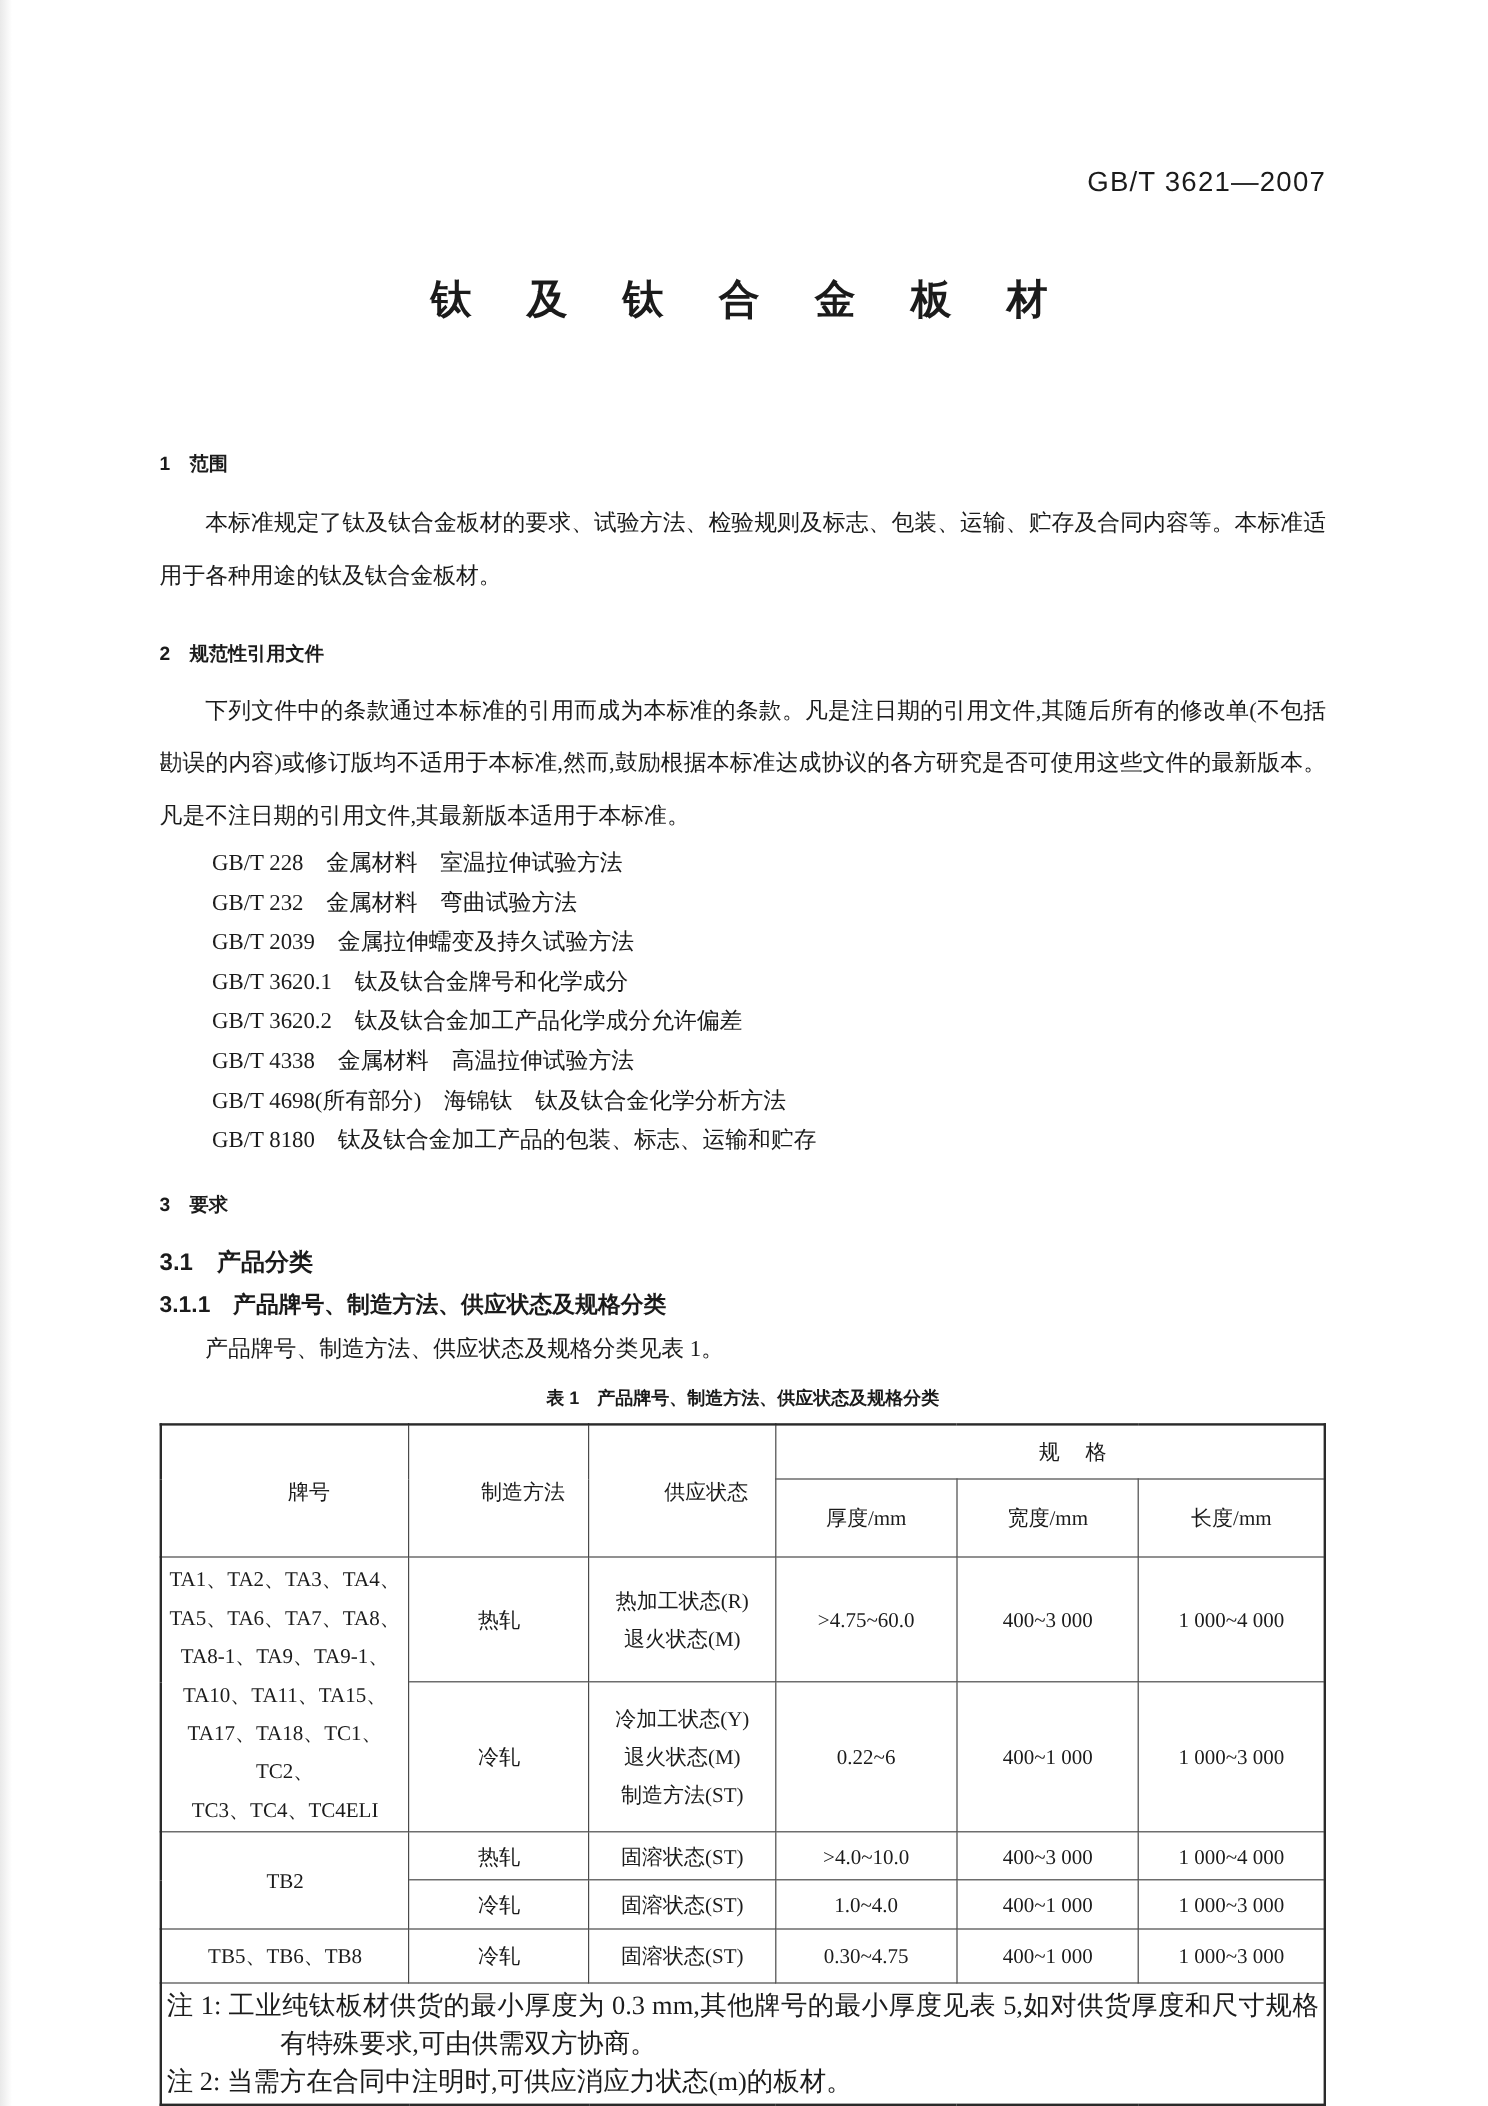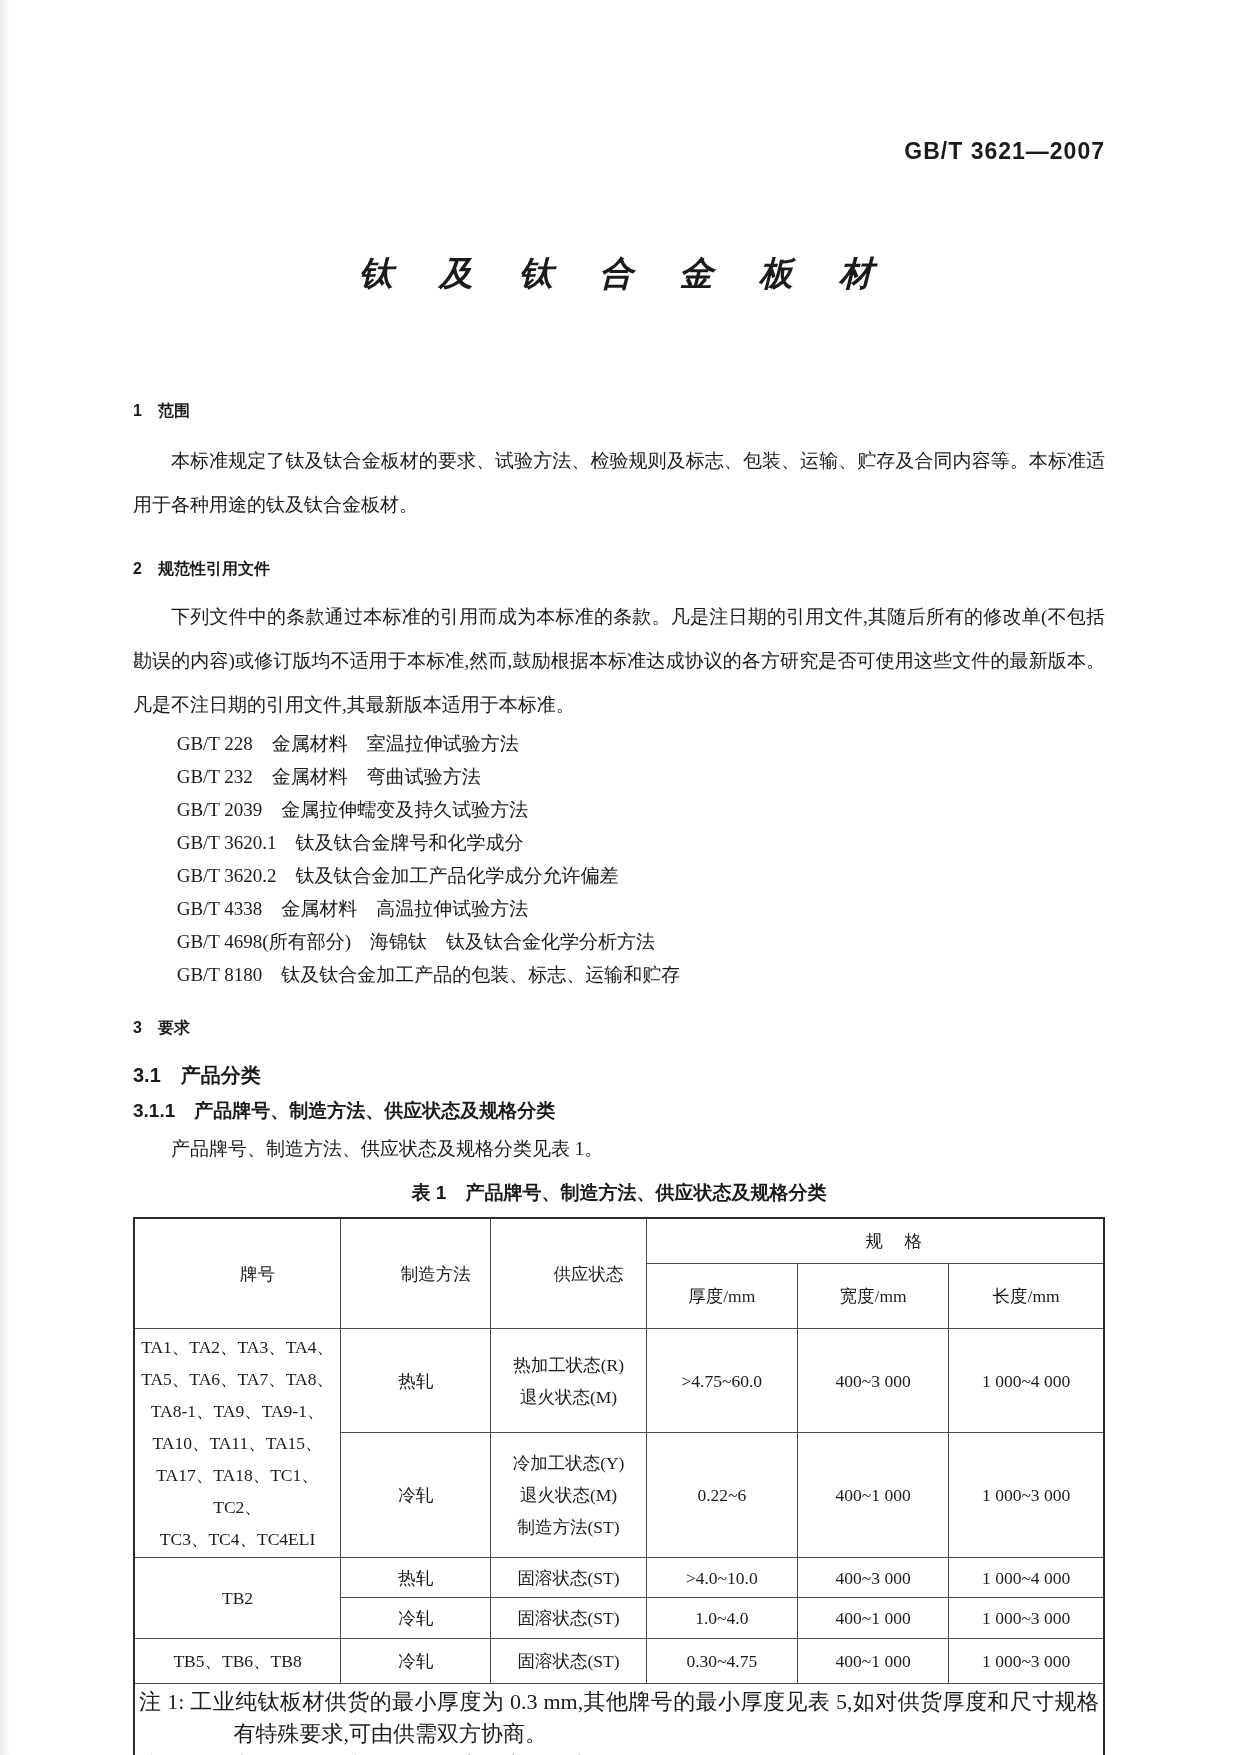--- a/index.html
+++ b/index.html
@@ -18,29 +18,28 @@
     box-sizing:border-box;
   }
   
   .scan-edge{position:absolute;left:0;top:0;width:10px;height:1755px;
     background:linear-gradient(90deg,#e9e9e9,#ffffff);}
 
   .doc-number{
     margin-top:138px;
     text-align:right;
     font-family:"Liberation Sans","DejaVu Sans",sans-serif;
-    font-weight:bold;font-size:23px;letter-spacing:1px;
+    font-weight:normal;font-size:23px;letter-spacing:1px;
   }
   .doc-title{
-    margin-top:86px;
+    margin-top:62px;
     text-align:center;
     font-family:"Liberation Sans","DejaVu Sans",sans-serif;
     font-weight:bold;font-size:34px;letter-spacing:6px;
     white-space:pre;
-    font-style:italic;
   }
   .h-sec{
     font-family:"Liberation Sans","DejaVu Sans",sans-serif;
     font-weight:bold;font-size:16px;
     margin:0;
   }
   #sec1-heading{margin-top:104px;}
   .para{
     margin:0;line-height:44px;text-align:justify;text-indent:2em;
   }
@@ -49,21 +48,21 @@
   #sec2-intro{margin-top:15px;}
   .ref-list{margin:0;padding:0 0 0 2.3em;list-style:none;line-height:33px;}
   .ref-list li{white-space:pre;}
   #sec3-heading{margin-top:27px;}
   #sec31-heading{margin-top:23px;font-size:20px;}
   #sec311-heading{margin-top:9px;font-size:19px;}
   #sec311-para{margin-top:3px;}
   .table-caption{
     margin-top:9px;text-align:center;
     font-family:"Liberation Sans","DejaVu Sans",sans-serif;
-    font-weight:bold;font-size:19px;
+    font-weight:bold;font-size:15px;
   }
   table.spec{
     margin-top:11px;
     width:972px;border-collapse:collapse;table-layout:fixed;
     font-size:17.5px;
     border:2.5px solid #2a2a2a;
   }
   table.spec td{
     border:1px solid #4a4a4a;
     text-align:center;vertical-align:middle;

